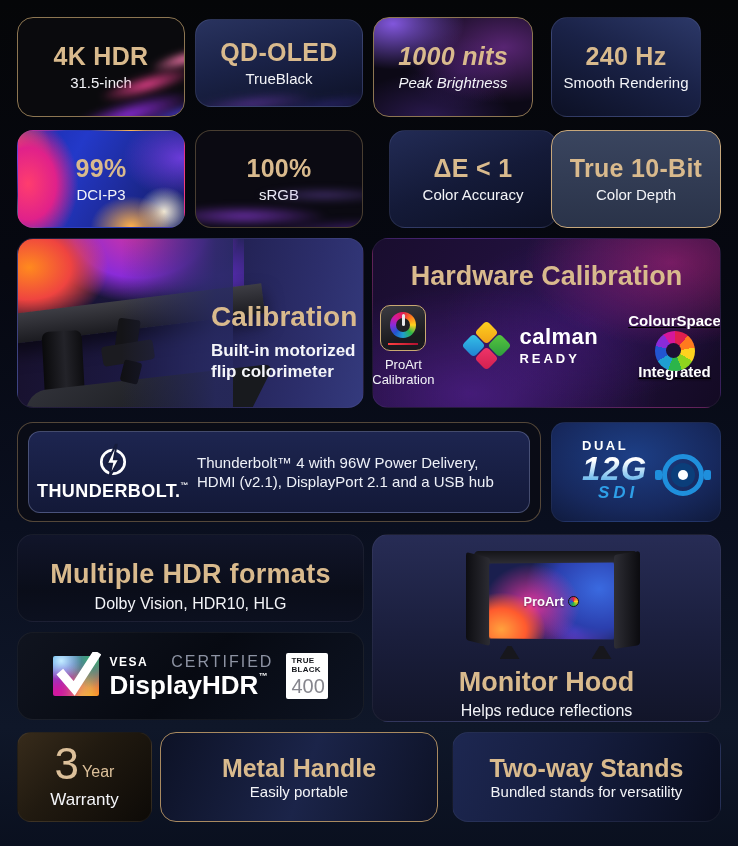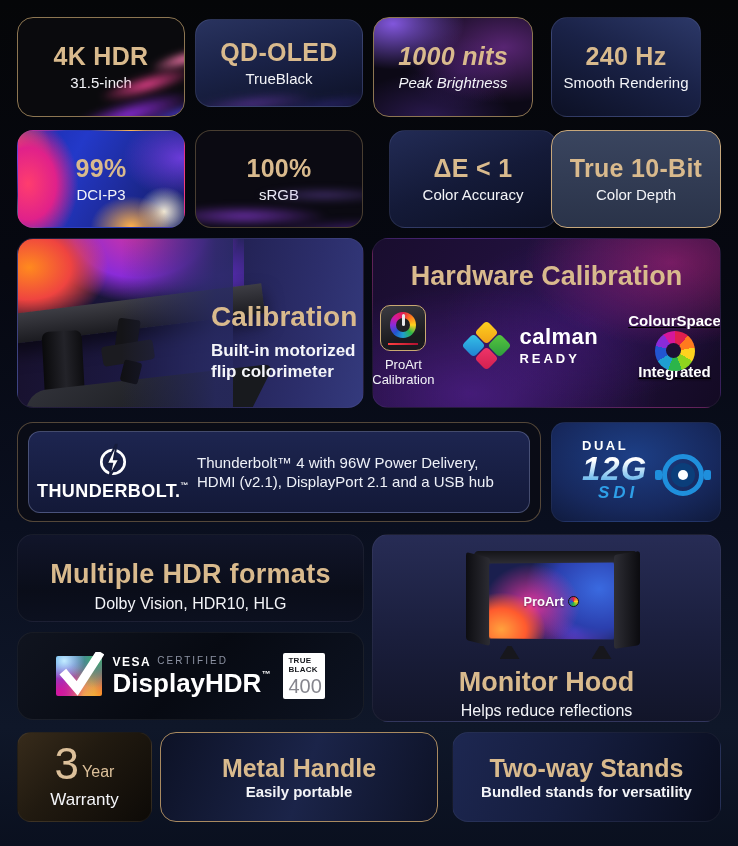--- a/index.html
+++ b/index.html
@@ -148,41 +148,41 @@
   #c-vesa{left:17px;top:632px;width:347px;height:88px;background:linear-gradient(135deg,#10141f 0%,#070a12 50%,#0d1322 100%);}
   .vesa-row{display:flex;align-items:center;justify-content:center;height:100%;}
   .vesa-rect{position:relative;width:46px;height:40px;border-radius:2px;flex:0 0 auto;
     background:radial-gradient(at 18% 12%,#c4ecff 0%,transparent 38%),
       radial-gradient(at 85% 8%,#35b567 0%,transparent 55%),
       radial-gradient(at 8% 92%,#d6179b 0%,transparent 58%),
       radial-gradient(at 60% 100%,#ffe02e 0%,transparent 60%),
       linear-gradient(135deg,#2e9fe0 0%,#7a2bd8 48%,#ff7a1e 100%);}
   .vesa-check{position:absolute;left:2px;top:-4px;width:46px;height:46px;}
   .vesa-mid{margin-left:11px;}
-  .vesa-line1{display:flex;align-items:flex-start;gap:6px;}
+  .vesa-line1{display:flex;align-items:center;gap:23px;}
   .vesa-vesa{font-size:12px;font-weight:800;color:#fff;letter-spacing:1.5px;}
-  .vesa-cert{font-size:10px;font-weight:500;color:#8d93a3;letter-spacing:2px;}
+  .vesa-cert{font-size:16px;font-weight:500;color:#8d93a3;letter-spacing:2px;}
   .vesa-line2{font-size:26px;font-weight:700;color:#fff;line-height:1.05;margin-top:1px;}
   .vesa-tm{font-size:9px;vertical-align:top;}
   .vesa-badge{width:42px;height:46px;background:#fff;border-radius:2px;margin-left:13px;padding:3px 0 0 5px;box-sizing:border-box;flex:0 0 auto;}
   .vesa-tb{font-size:8px;font-weight:800;color:#16181d;line-height:1.15;letter-spacing:.3px;}
   .vesa-400{font-size:20px;font-weight:500;color:#85858d;margin-top:2px;line-height:1;}
 
   
   #c-warranty{left:17px;top:732px;width:135px;height:90px;border-radius:14px;background:linear-gradient(135deg,#372b1b 0%,#211a10 42%,#0d0a07 100%);}
   .w-top{display:flex;align-items:flex-end;justify-content:center;}
   .w-num{font-size:44px;font-weight:500;color:#dcc09a;line-height:.9;}
   .w-year{font-size:16px;font-weight:500;color:#dcc09a;margin:0 0 3px 3px;}
   .w-label{font-size:17px;font-weight:500;color:#f4f5f9;margin-top:6px;text-align:center;}
   #c-handle{left:160px;top:732px;width:278px;height:90px;border:1px solid #a98a60;
     background:linear-gradient(110deg,#0d1226 0%,#1b2449 52%,#0d1226 100%);}
   #c-stands{left:452px;top:732px;width:269px;height:90px;
     background:linear-gradient(115deg,#1d2751 0%,#151d3e 45%,#090d1d 100%);}
   .row7-title{font-size:25px;font-weight:600;color:#d9ba8d;}
-  .row7-sub{font-size:15px;font-weight:700;color:#f3f4f8;margin-top:0;}
+  .row7-sub{font-size:15px;font-weight:400;color:#f3f4f8;margin-top:0;}
 </style>
 </head>
 <body>
 
 <div class="stage">
 
   <div class="card" id="c-4k">
     <div class="swirl"></div>
     <div class="center-col">
       <div class="spec-title">4K HDR</div>

